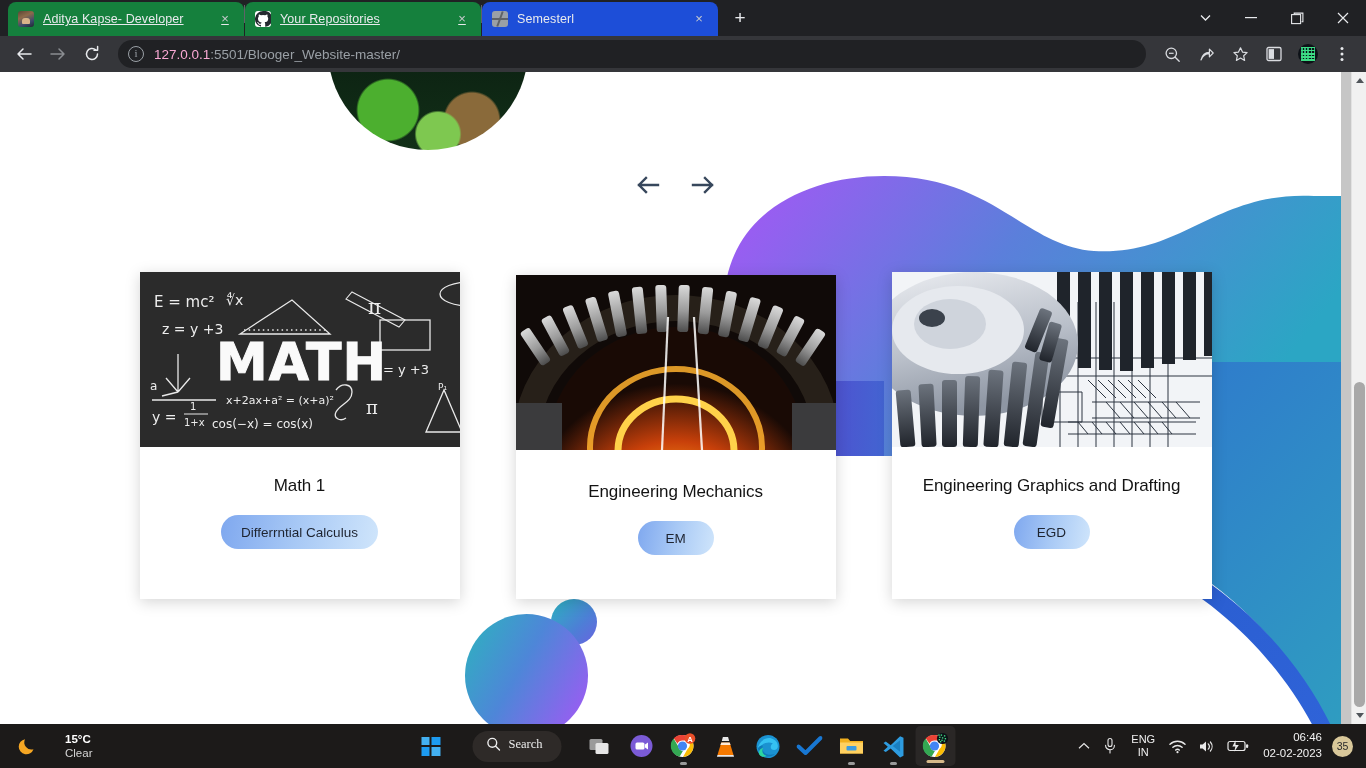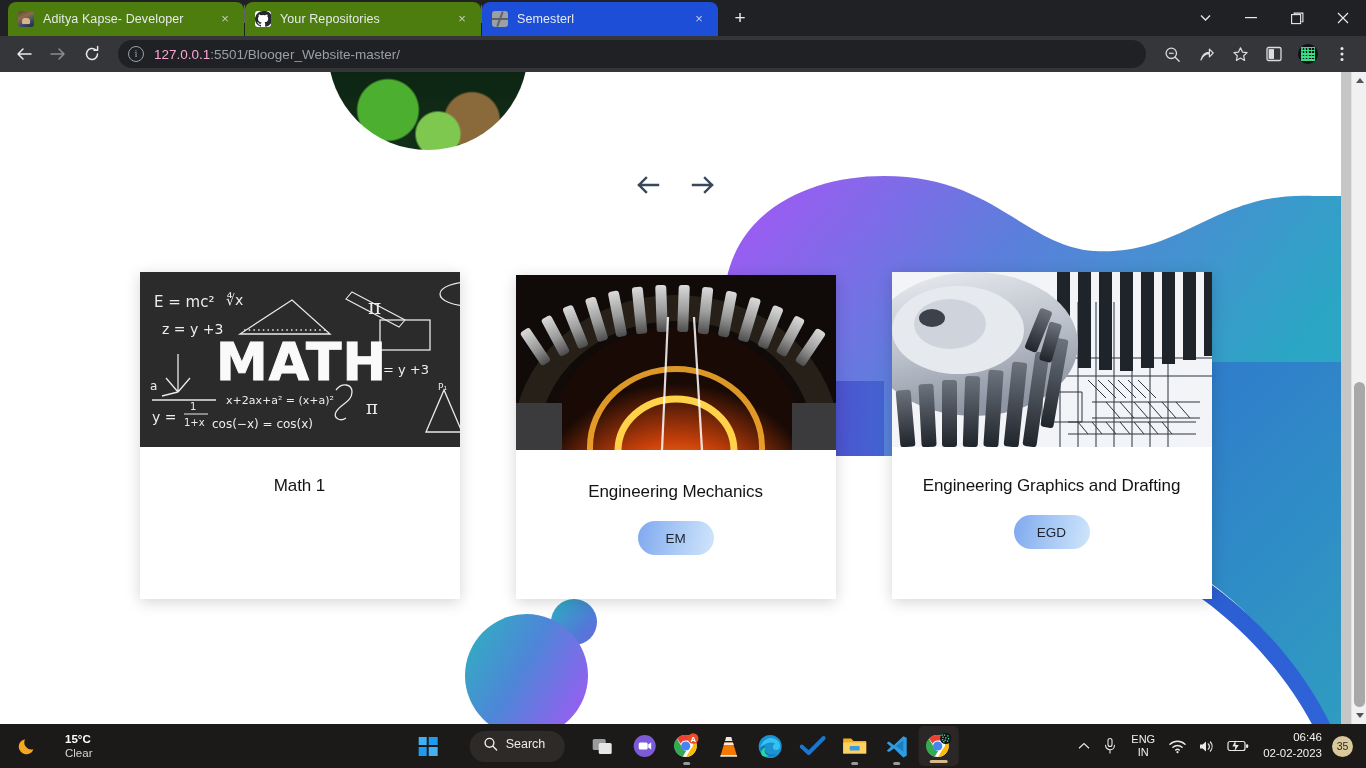--- a/index.html
+++ b/index.html
@@ -17,21 +17,21 @@
     height: 36px; background: #202124;
     display: flex; align-items: flex-end; padding-left: 8px; position: relative;
   }
   .tab {
     height: 34px; width: 236px;
     display: flex; align-items: center;
     padding: 0 10px 0 10px;
     position: relative; color: #e8eaed;
     font-size: 12.5px; border-radius: 8px 8px 0 0;
   }
-  .tab.inactive { background: #4d7c0f; }
+  .tab.inactive { background: #15803d; text-decoration: underline; }
   .tab.active { background: #1d4ed8; }
   .tab .favicon {
     width: 16px; height: 16px; flex: 0 0 16px; margin-right: 9px;
     border-radius: 3px; display: flex; align-items: center; justify-content: center;
     overflow: hidden;
   }
   .fav-photo {
     background: linear-gradient(155deg,#5a4535 0%,#8d6a4a 35%,#3c4a6b 70%,#20262f 100%);
     position: relative;
   }
@@ -224,21 +224,21 @@
   .winlogo { width: 19px; height: 19px; display: grid; grid-template-columns: 1fr 1fr; grid-template-rows: 1fr 1fr; gap: 2.2px; }
   .winlogo i { display: block; }
   .winlogo i:nth-child(1) { background: #43b0f1; }
   .winlogo i:nth-child(2) { background: #1d9bf0; }
   .winlogo i:nth-child(3) { background: #1d9bf0; }
   .winlogo i:nth-child(4) { background: #43b0f1; }
 
   .searchpill {
     height: 31px; background: #2e2a28; border-radius: 16px;
     display: flex; align-items: center; gap: 8px; padding: 0 19px 4px 14px;
-    color: #ececec; font-size: 12.5px; margin: 0 16px 0 20px;
+    color: #ececec; font-size: 12.5px; margin: 0 16px 0 20px; font-family: Liberation Serif, serif;
   }
   .tb-icon {
     width: 40px; height: 44px; position: relative;
     display: flex; align-items: center; justify-content: center;
   }
   .tb-icon.active { background: #2a2726; border-radius: 5px; height: 40px; }
   .dot {
     position: absolute; bottom: 3px; left: 50%; transform: translateX(-50%);
     width: 7px; height: 3px; border-radius: 2px; background: #9a9a9a;
   }
@@ -462,20 +462,21 @@
               <text x="226" y="142" fill="#ededed" stroke="none" font-size="18" font-family="DejaVu Serif, serif">π</text>
               <path d="M286,160 l18,-42 l18,42 Z"></path>
               <text x="298" y="118" fill="#ededed" stroke="none" font-size="9">P₁</text>
               <path d="M196,118 c6,-8 16,-6 16,2 c0,10 -12,12 -16,20 c-3,6 4,10 10,6"></path>
             </g>
             <g fill="none" stroke="#fafafa" stroke-width="2">
               <text x="76" y="108" fill="#fafafa" stroke="#fafafa" stroke-width="1" font-size="52" font-weight="bold" font-family="DejaVu Sans, sans-serif" letter-spacing="1">MATH</text>
             </g>
           </svg>
           <div class="card-title">Math 1</div>
+          <button class="card-btn">Differrntial Calculus</button>
         </div>
 
         <div class="card">
           <svg class="card-img" viewBox="0 0 320 175" preserveAspectRatio="none">
             <defs>
               <radialGradient id="glow" cx="0.5" cy="0.82" r="0.58">
                 <stop offset="0%" stop-color="#ffe89a"></stop>
                 <stop offset="28%" stop-color="#ff9b18"></stop>
                 <stop offset="58%" stop-color="#c8400a"></stop>
                 <stop offset="100%" stop-color="#190a05"></stop>

